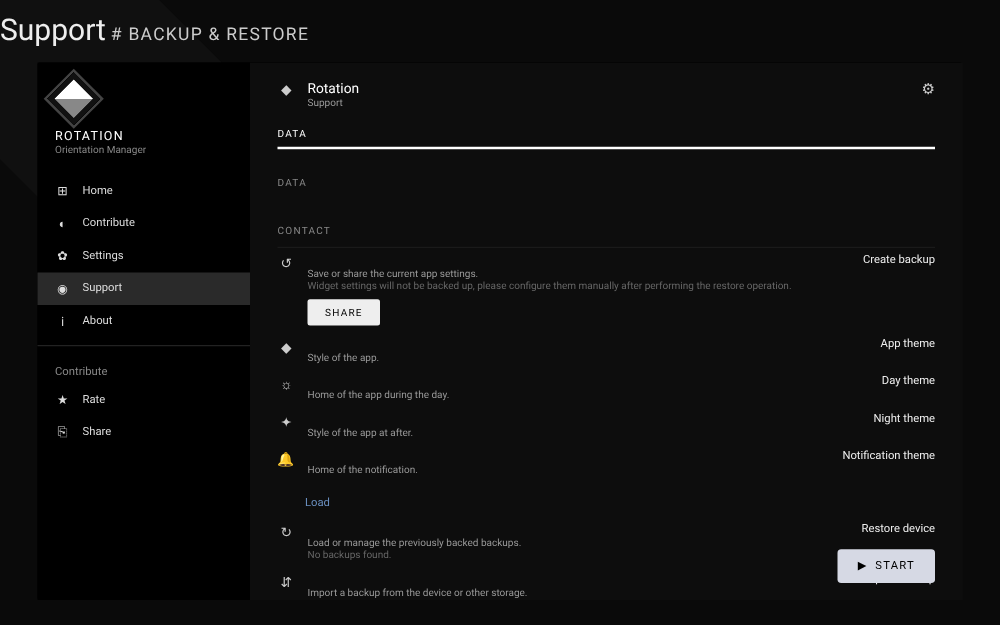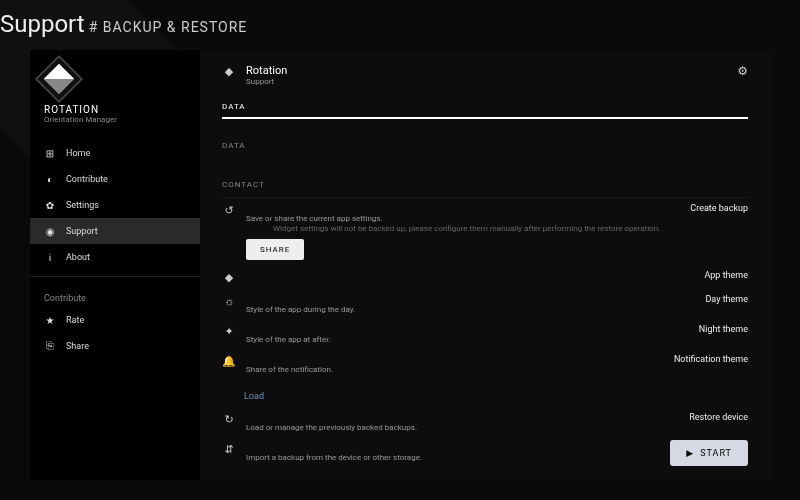--- a/index.html
+++ b/index.html
@@ -183,21 +183,20 @@
 }
 .setting-desc {
   font-size: 8px;
   color: #999;
   margin-top: 1px;
 }
 .setting-note {
   font-size: 8px;
   color: #666;
   margin-top: 1px;
-  margin-left: 27px;
 }
 .share-btn {
   display: inline-block;
   margin-top: 6px;
   padding: 6px 14px;
   background: #eee;
   color: #000;
   font-size: 8px;
   letter-spacing: 1px;
   border-radius: 2px;
@@ -301,51 +300,53 @@
         <div class="setting-desc">Save or share the current app settings.</div>
         <div class="setting-note">Widget settings will not be backed up, please configure them manually after performing the restore operation.</div>
         <div class="share-btn">SHARE</div>
       </div>
     </div>
 
     <div class="setting-row">
       <span class="setting-icon">◆</span>
       <div class="setting-body">
         <div class="setting-title">App theme</div>
+        <div class="setting-desc">Style of the app.</div>
       </div>
     </div>
     <div class="setting-row">
       <span class="setting-icon">☼</span>
       <div class="setting-body">
         <div class="setting-title">Day theme</div>
-        <div class="setting-desc">Style of the app during the day.</div>
+        <div class="setting-desc">Home of the app during the day.</div>
       </div>
     </div>
     <div class="setting-row">
       <span class="setting-icon">✦</span>
       <div class="setting-body">
         <div class="setting-title">Night theme</div>
         <div class="setting-desc">Style of the app at after.</div>
       </div>
     </div>
     <div class="setting-row">
       <span class="setting-icon">🔔</span>
       <div class="setting-body">
         <div class="setting-title">Notification theme</div>
-        <div class="setting-desc">Share of the notification.</div>
+        <div class="setting-desc">Home of the notification.</div>
       </div>
     </div>
 
     <div class="section-label">Load</div>
 
     <div class="setting-row">
       <span class="setting-icon">↻</span>
       <div class="setting-body">
         <div class="setting-title">Restore device</div>
         <div class="setting-desc">Load or manage the previously backed backups.</div>
+        <div class="setting-note">No backups found.</div>
       </div>
     </div>
     <div class="setting-row">
       <span class="setting-icon">⇵</span>
       <div class="setting-body">
         <div class="setting-title">Import backup</div>
         <div class="setting-desc">Import a backup from the device or other storage.</div>
       </div>
     </div>
 

